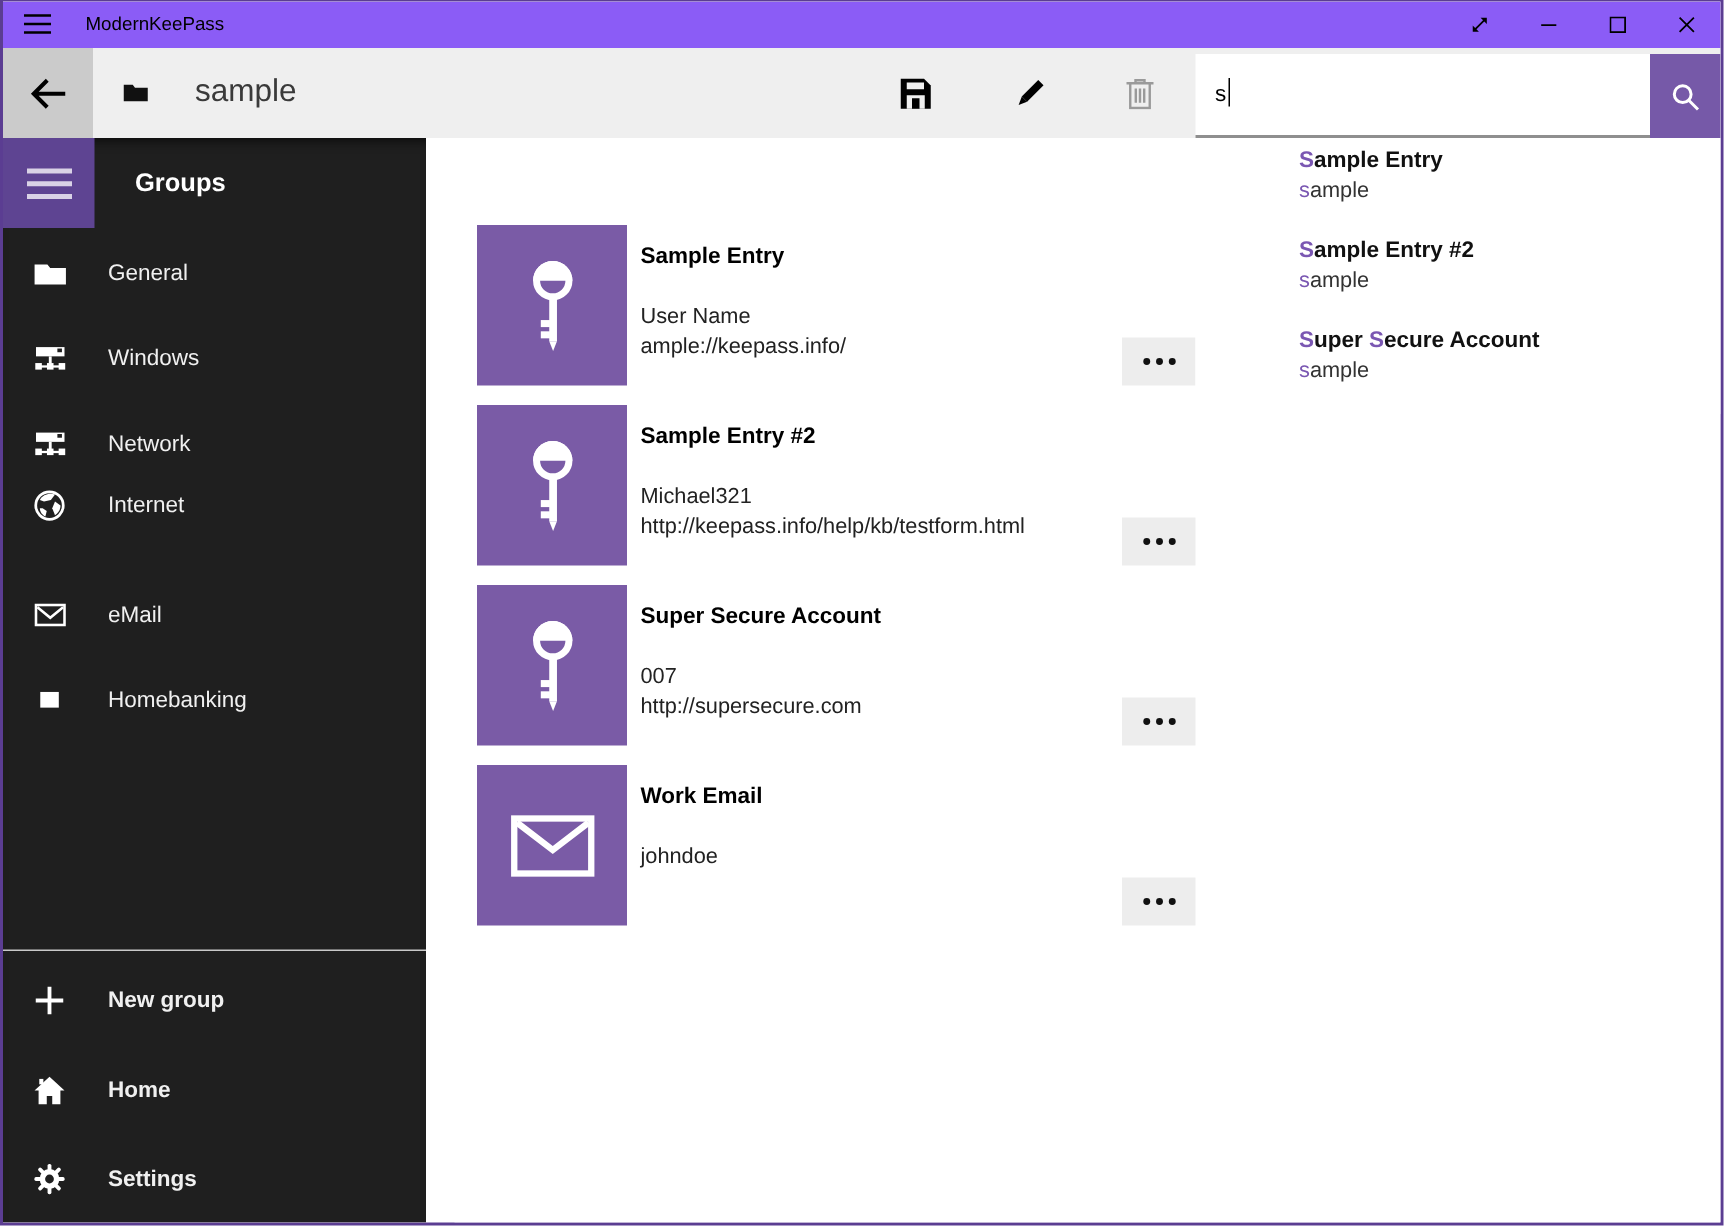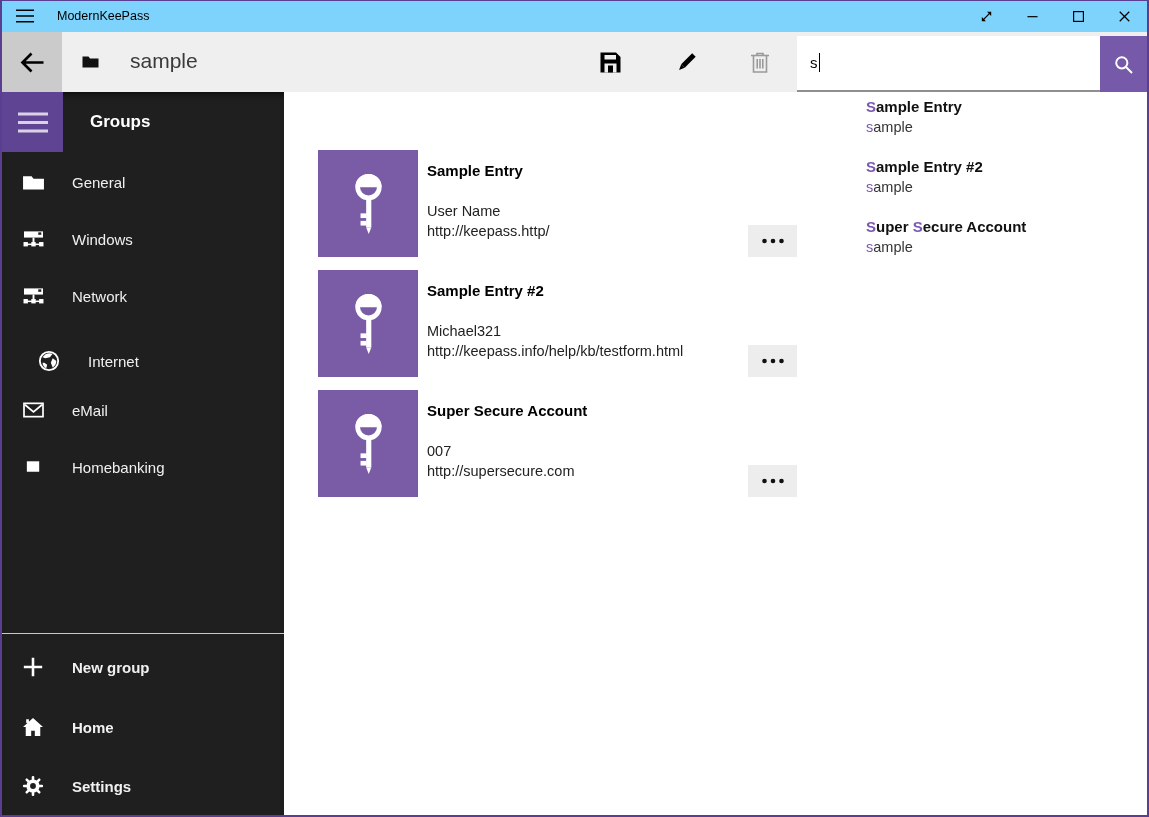--- a/index.html
+++ b/index.html
@@ -3,21 +3,21 @@
 <meta charset="utf-8">
 <style>
   * { margin:0; padding:0; box-sizing:border-box; }
   body { font-family:"Liberation Sans", sans-serif; width:1149px; height:817px; overflow:hidden; background:#fff; }
   svg { display:block; }
 
   .window { position:relative; width:1149px; height:817px; background:#fff;
             border:2px solid #5b3d92; border-top-width:1px; overflow:hidden; }
 
   
-  .titlebar { position:absolute; left:0; top:0; right:0; height:31px; background:#7dd3fc; }
+  .titlebar { position:absolute; left:0; top:0; right:0; height:31px; background:#8b5cf6; }
   .tb-hamburger { position:absolute; left:14px; top:8px; cursor:pointer; }
   .tb-title { position:absolute; left:55px; top:0; line-height:31px; font-size:12.5px; color:#000; white-space:nowrap; }
   .tb-controls { position:absolute; right:0; top:0; height:31px; display:flex; }
   .tb-btn { width:46px; height:31px; display:flex; align-items:center; justify-content:center; cursor:pointer; }
 
   
   .appbar { position:absolute; left:0; top:31px; right:0; height:60px; background:#efefef; }
   .back-btn { position:absolute; left:0; top:0; width:60px; height:60px; background:#cbcbcb;
               display:flex; align-items:center; justify-content:center; cursor:pointer; }
   .group-ico { position:absolute; left:80px; top:23px; }
@@ -208,21 +208,21 @@
               <rect x="17" y="3" width="3.2" height="2.6" fill="#1f1f1f"></rect>
               <rect x="11" y="8.5" width="2" height="5"></rect>
               <rect x="3" y="14.8" width="18" height="1.6"></rect>
               <rect x="1.5" y="13.2" width="4.6" height="4.6"></rect>
               <rect x="9.7" y="13.2" width="4.6" height="4.6"></rect>
               <rect x="17.9" y="13.2" width="4.6" height="4.6"></rect>
             </svg>
           </span>
     <span class="lbl">Network</span>
   </div>
-        <div class="sb-item" style="top: 240px; margin-left: 16px;">
+        <div class="sb-item" style="top: 216px;">
     <span class="ico">
             <svg viewBox="0 0 24 24" width="22" height="22">
               <circle cx="12" cy="12" r="10" fill="none" stroke="#fff" stroke-width="2"></circle>
               <path d="M5 8c2-4 7-5.5 11-4l-3 4-5 1z" fill="#fff"></path>
               <path d="M16 9l4 3c0 3-1.5 5.5-4 7l-2-5z" fill="#fff"></path>
               <path d="M7 14l3 2-1 4c-2-1-4-3-4-6z" fill="#fff"></path>
             </svg>
           </span>
     <span class="lbl">Internet</span>
   </div>
@@ -289,21 +289,21 @@
               <rect x="21.5" y="27" width="5.5" height="31" fill="#fff"></rect>
               <rect x="15.5" y="43" width="6.5" height="5" fill="#fff"></rect>
               <rect x="15.5" y="51" width="6.5" height="5" fill="#fff"></rect>
               <path d="M21.5 58h5.5l-2.75 7z" fill="#fff"></path>
             </svg>
           </span>
         </div>
     <div class="entry-texts">
       <div class="entry-title">Sample Entry</div>
       <div class="entry-user">User Name</div>
-      <div class="entry-url">http://keepass.http/</div>
+      <div class="entry-url">ample://keepass.info/</div>
     </div>
     <div class="more-btn">
       <span>
         <svg width="24" height="6" viewBox="0 0 24 6" fill="#111">
               <circle cx="3.5" cy="3" r="2.3"></circle>
               <circle cx="12" cy="3" r="2.3"></circle>
               <circle cx="20.5" cy="3" r="2.3"></circle>
             </svg>
       </span>
     </div>
@@ -357,20 +357,44 @@
     <div class="more-btn">
       <span>
         <svg width="24" height="6" viewBox="0 0 24 6" fill="#111">
               <circle cx="3.5" cy="3" r="2.3"></circle>
               <circle cx="12" cy="3" r="2.3"></circle>
               <circle cx="20.5" cy="3" r="2.3"></circle>
             </svg>
       </span>
     </div>
   </div>
+      <div class="entry-row" style="top: 418px;">
+    <div class="entry-tile">
+          <span class="ico">
+            <svg viewBox="0 0 62 48" width="57" height="44">
+              <rect x="3" y="4" width="56" height="40" fill="none" stroke="#fff" stroke-width="4.6"></rect>
+              <path d="M5 7l26 20L57 7" fill="none" stroke="#fff" stroke-width="4.6"></path>
+            </svg>
+          </span>
+        </div>
+    <div class="entry-texts">
+      <div class="entry-title">Work Email</div>
+      <div class="entry-user">johndoe</div>
+
+    </div>
+    <div class="more-btn">
+      <span>
+        <svg width="24" height="6" viewBox="0 0 24 6" fill="#111">
+              <circle cx="3.5" cy="3" r="2.3"></circle>
+              <circle cx="12" cy="3" r="2.3"></circle>
+              <circle cx="20.5" cy="3" r="2.3"></circle>
+            </svg>
+      </span>
+    </div>
+  </div>
     </div>
 
   <div class="suggestions" id="suggestions">
       <div class="sg-item" style="top: 0px;">
     <div class="sg-title"><span class="hl">S</span><span>ample Entry</span></div>
     <div class="sg-sub"><span class="hl">s</span><span>ample</span></div>
   </div>
       <div class="sg-item" style="top: 60px;">
     <div class="sg-title"><span class="hl">S</span><span>ample Entry #2</span></div>
     <div class="sg-sub"><span class="hl">s</span><span>ample</span></div>

